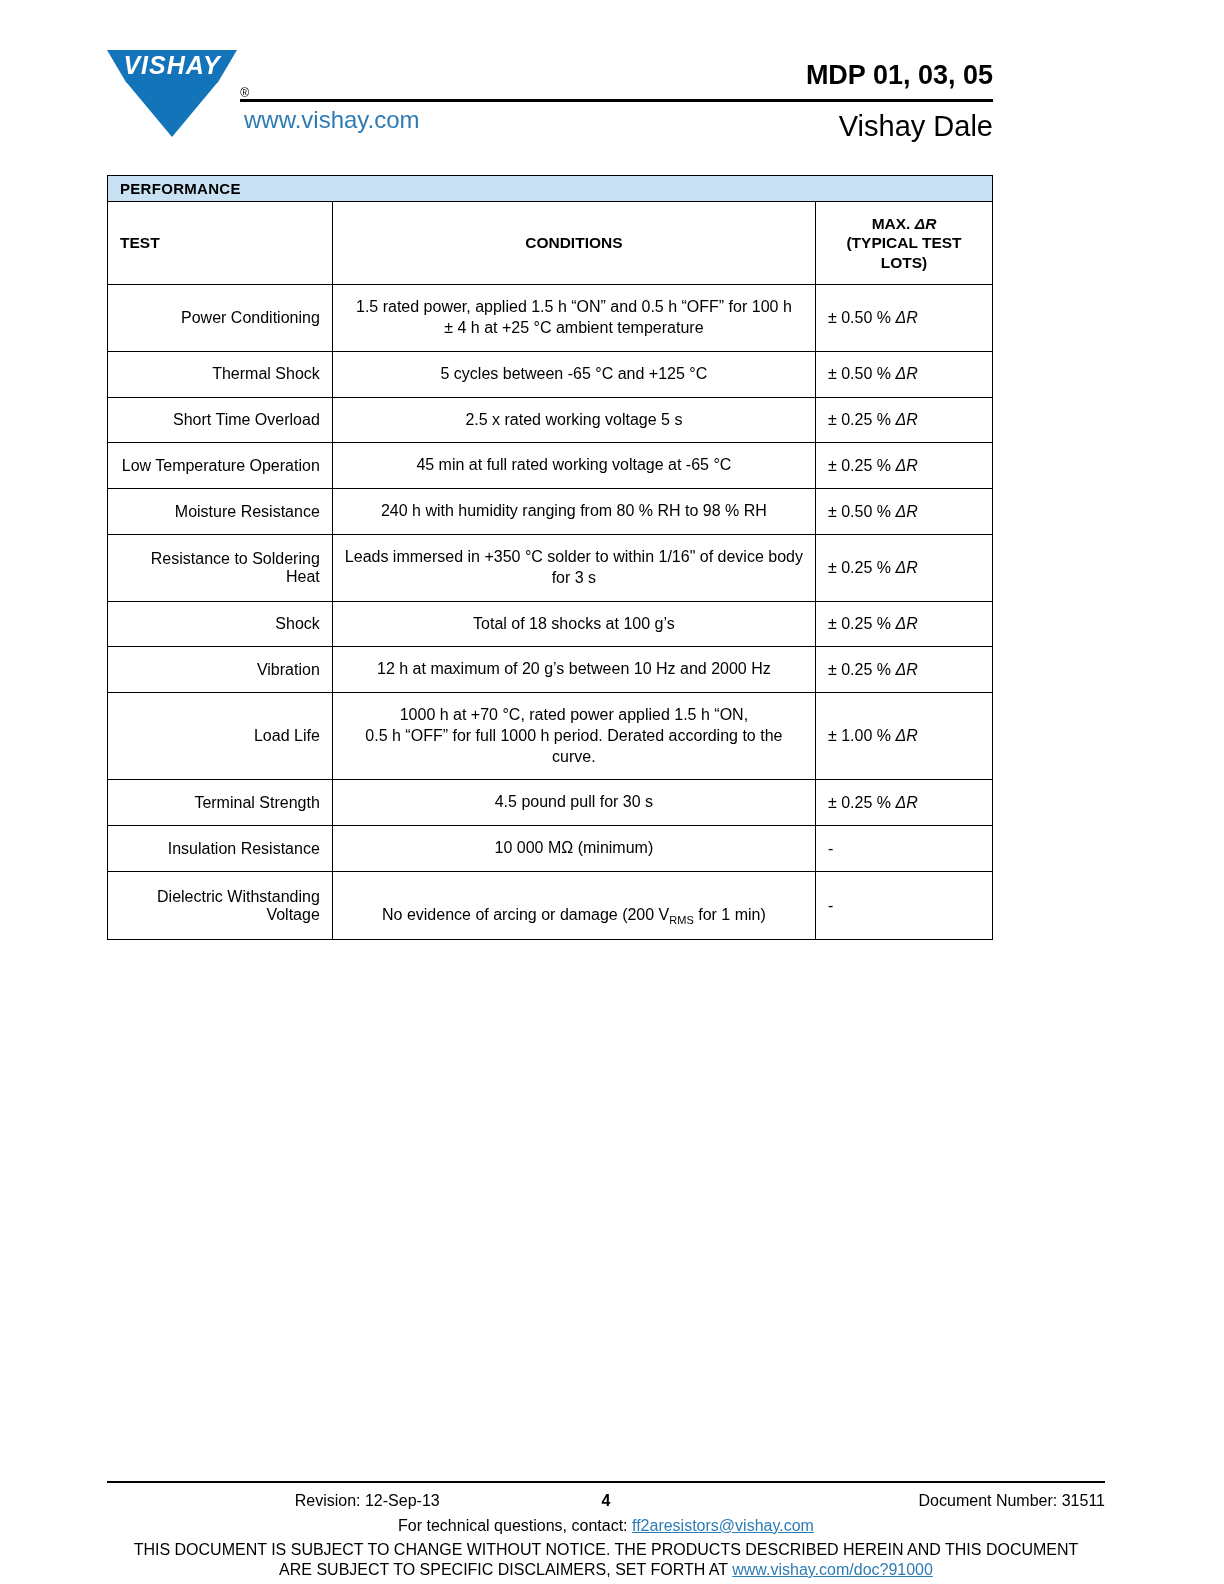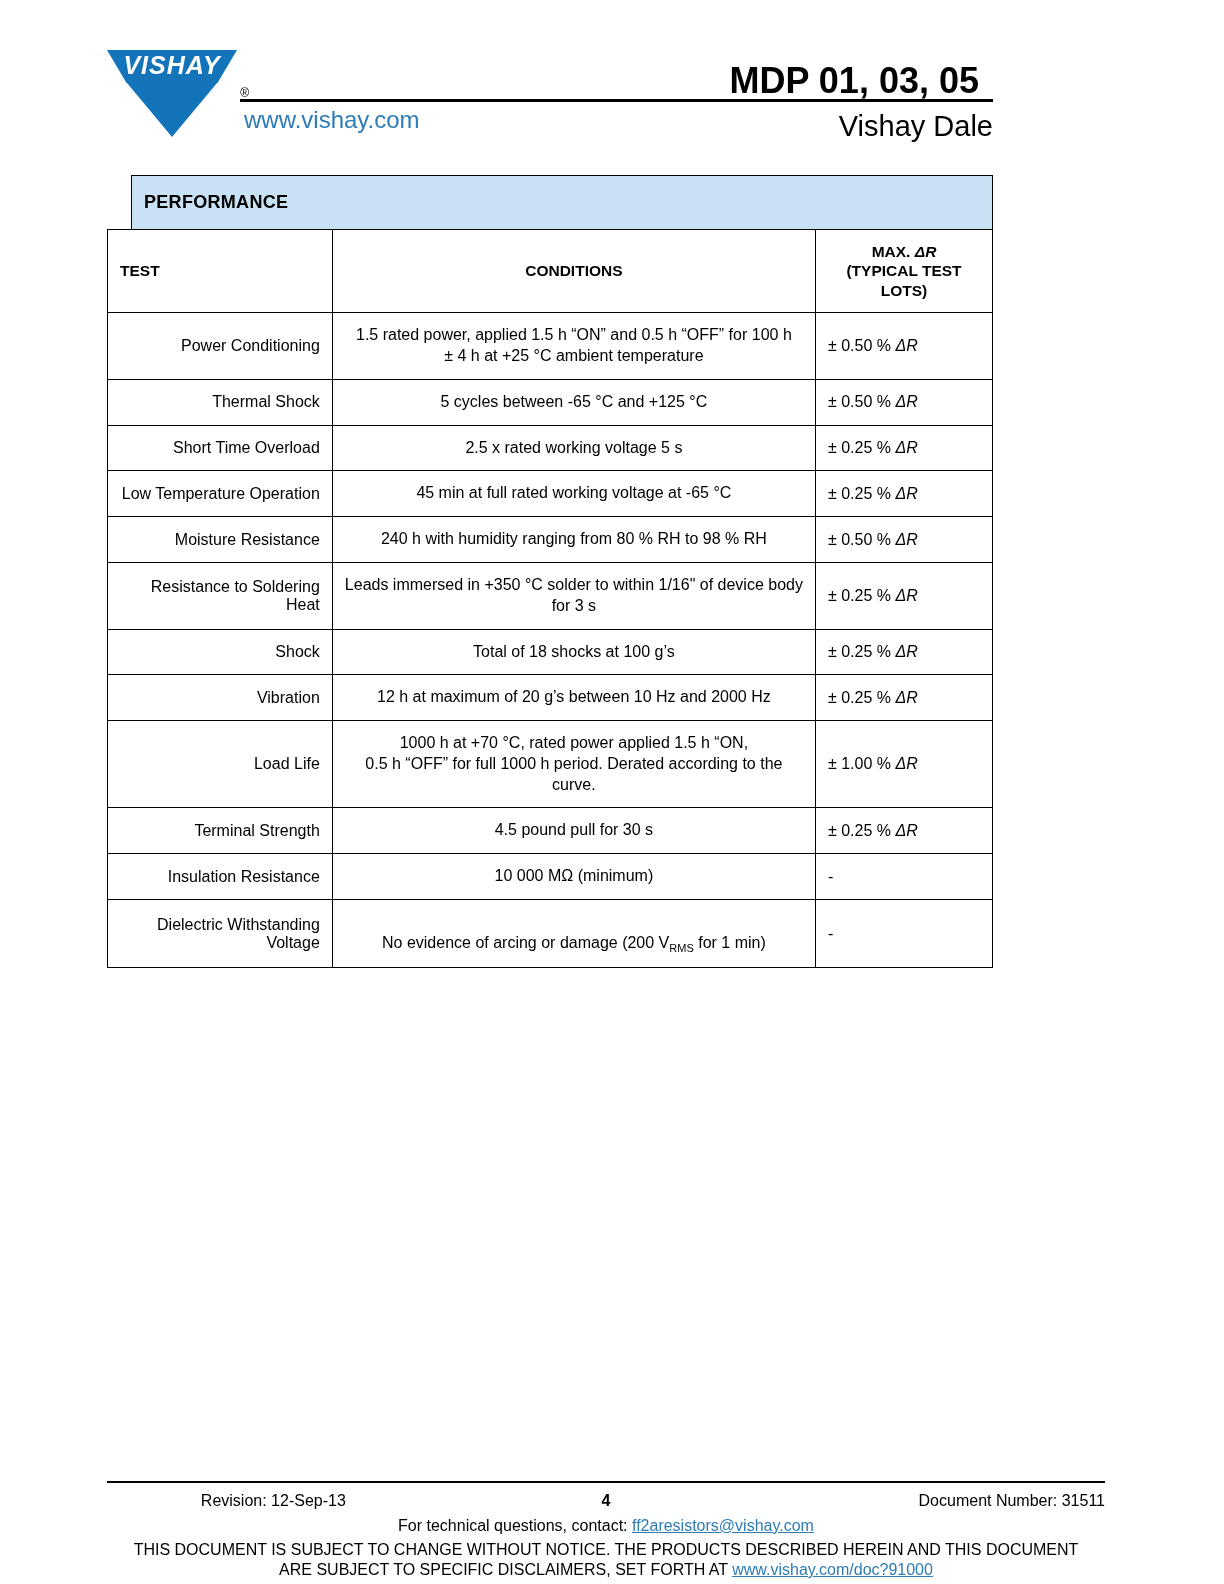--- a/index.html
+++ b/index.html
@@ -20,45 +20,45 @@
     clip-path: polygon(0 0, 100% 0, 85% 100%, 15% 100%);
   }
   .logo-tri {
     width: 0; height: 0; margin: 0 auto;
     border-left: 45px solid transparent; border-right: 45px solid transparent;
     border-top: 54px solid #1474b9;
   }
   .logo-reg { position: absolute; right: -12px; top: 36px; font-size: 12px; }
   .rule-top { position: absolute; left: 133px; right: 0; top: 99px; height: 3px; background: #000; }
   .website { position: absolute; left: 137px; top: 106px; font-size: 24px; color: #2d7cb5; text-decoration: none; }
-  .part-number { position: absolute; right: 14px; top: 60px; font-size: 36px; font-weight: bold; }
+  .part-number { position: absolute; right: 0; top: 60px; font-size: 27px; font-weight: bold; }
   .brand { position: absolute; right: 0; top: 110px; font-size: 29px; }
 
   
   .section-bar {
     border: 1px solid #000; background: #c9e2f3;
-    font-weight: bold; font-size: 18px; padding: 16px 12px; letter-spacing: 0.3px; margin-left: 24px;
+    font-weight: bold; font-size: 15px; padding: 4px 12px; letter-spacing: 0.3px;
   }
   table.perf { width: 100%; border-collapse: collapse; margin-top: -1px; table-layout: fixed; }
   .perf th, .perf td { border: 1px solid #000; font-size: 16px; padding: 12px 12px; vertical-align: middle; }
   .perf th { font-weight: bold; font-size: 15.5px; line-height: 1.25; }
   .col-test  { width: 25.4%; text-align: left; }
   .col-cond  { width: 54.6%; text-align: center; }
   .col-max   { width: 20%;  text-align: center; }
   .perf td.test { text-align: right; }
   .perf td.cond { text-align: center; white-space: pre-line; line-height: 1.3; }
   .perf td.max  { text-align: left; }
   .dr { font-style: italic; }
   .sub { font-size: 11px; vertical-align: sub; }
 
   
   .footer { position: absolute; left: 107px; top: 1481px; width: 998px; font-size: 16px; }
   .footer-rule { height: 2px; background: #000; }
   .footer-row { display: flex; margin-top: 9px; }
-  .footer-row .left  { flex: 1; text-align: center; }
+  .footer-row .left  { flex: 1; text-align: right; }
   .footer-row .mid   { flex: 1; text-align: center; font-weight: bold; }
   .footer-row .right { flex: 1; text-align: right; }
   .contact-line { text-align: center; margin-top: 7px; }
   .disclaimer { text-align: center; margin-top: 5px; line-height: 1.25; }
   a.blue-link { color: #2d7cb5; }
 </style>
 </head>
 <body>
 
 <div class="content">

